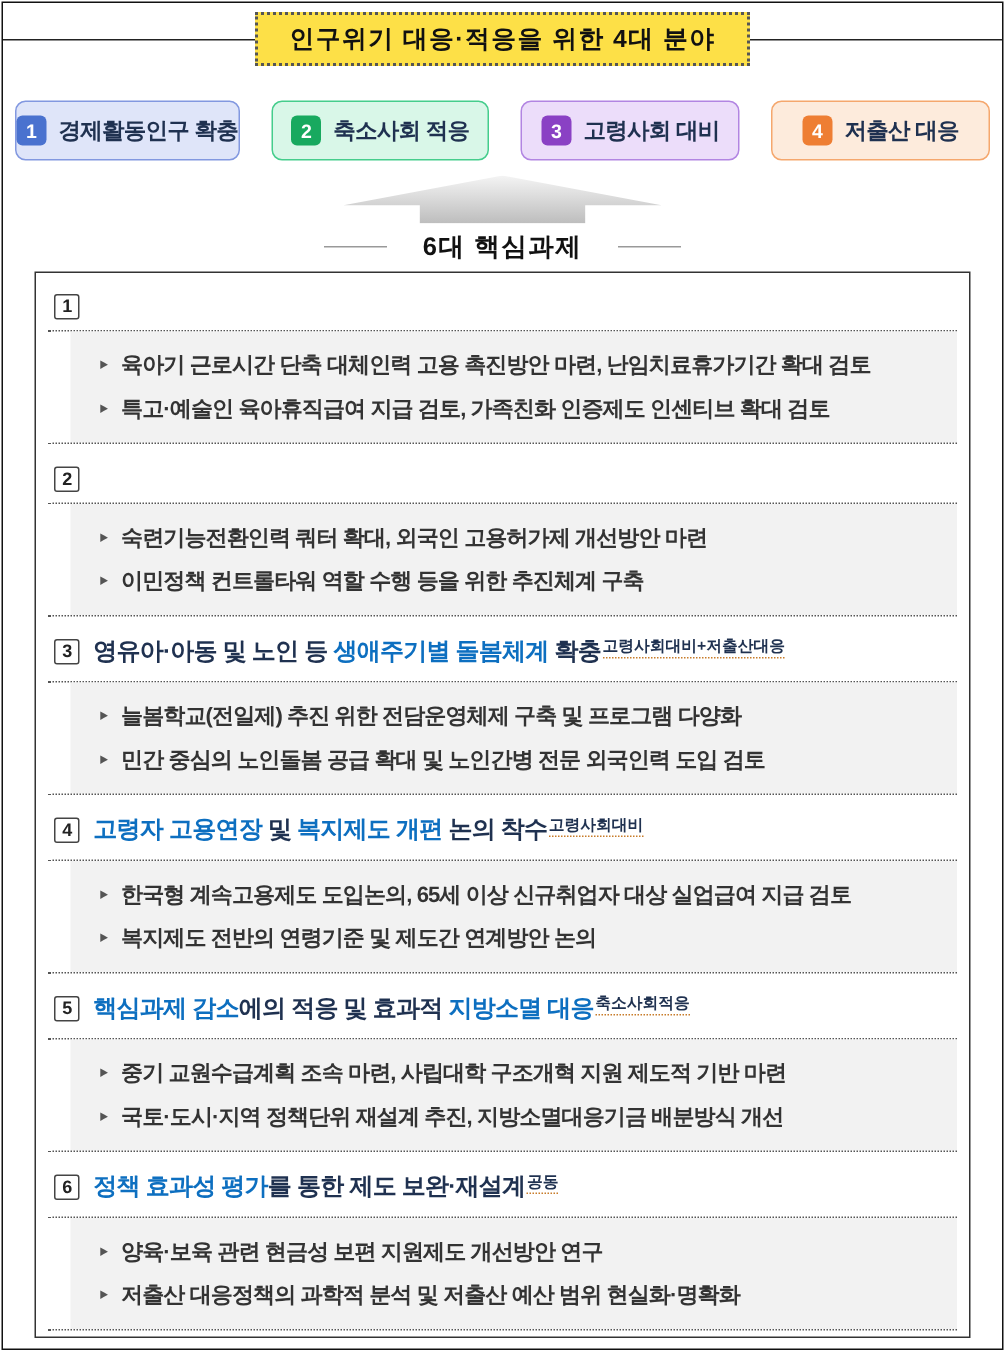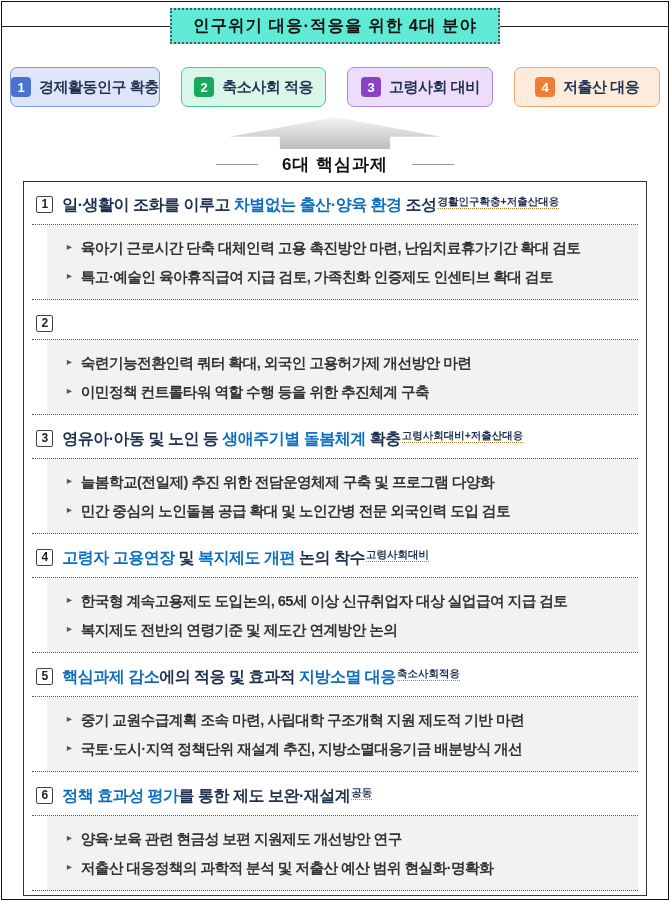--- a/index.html
+++ b/index.html
@@ -12,21 +12,21 @@
     position:absolute;inset:1px;border:1.5px solid #111;box-sizing:border-box;
     background:#fff;
   }
   
   .top-banner{position:relative;height:38px;margin-top:6px;}
   .top-banner::before{
     content:"";position:absolute;left:0;right:0;top:18px;border-top:1.5px solid #222;
   }
   .top-title{
     position:relative;margin:0 auto;width:330px;height:36px;
-    background:#5eead4;border:2px dotted #555;box-sizing:border-box;
+    background:#fde047;border:2px dotted #555;box-sizing:border-box;
     display:flex;align-items:center;justify-content:center;
     font-weight:bold;font-size:16.5px;color:#111;letter-spacing:1px;
   }
   
   .cat-row{
     display:flex;justify-content:space-between;gap:21px;
     margin:21px 8px 0 8px;
   }
   .cat-box{
     flex:1;height:40px;border:1.7px solid #888;border-radius:7px;
@@ -123,21 +123,20 @@
     <span class="subtitle-line"></span>
     <span class="subtitle">6대 핵심과제</span>
     <span class="subtitle-line"></span>
   </div>
 
   <div class="main-box">
     <div>
         <div class="task">
           <div class="task-title">
             <span class="num-box">1</span>
-            <span class="task-text"><span class="seg dark">일·생활이 조화를 이루고 </span><span class="seg blue">차별없는 출산·양육 환경 </span><span class="seg dark">조성</span><span class="task-tag">경활인구확충+저출산대응</span></span>
           </div>
           <div class="dotted"></div>
           <div class="panel">
             <div class="bullet">
               <span class="bmark">‣</span>
               <span class="btext">육아기 근로시간 단축 대체인력 고용 촉진방안 마련, 난임치료휴가기간 확대 검토</span>
             </div>
             <div class="bullet">
               <span class="bmark">‣</span>
               <span class="btext">특고·예술인 육아휴직급여 지급 검토, 가족친화 인증제도 인센티브 확대 검토</span>

